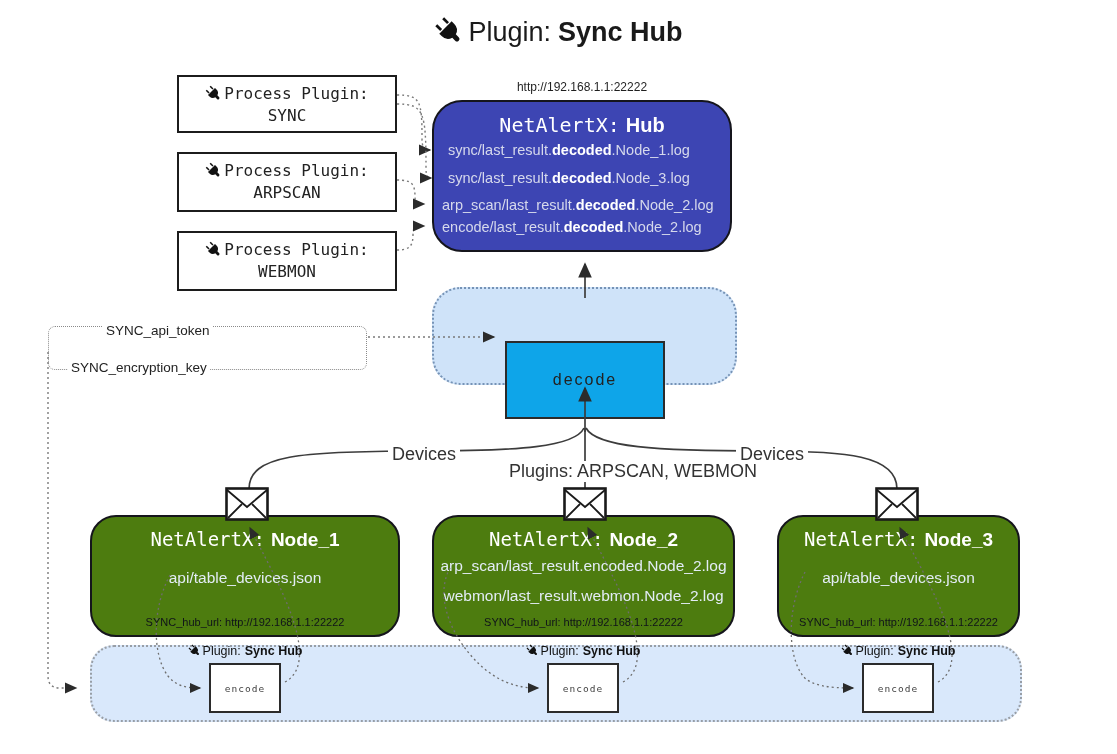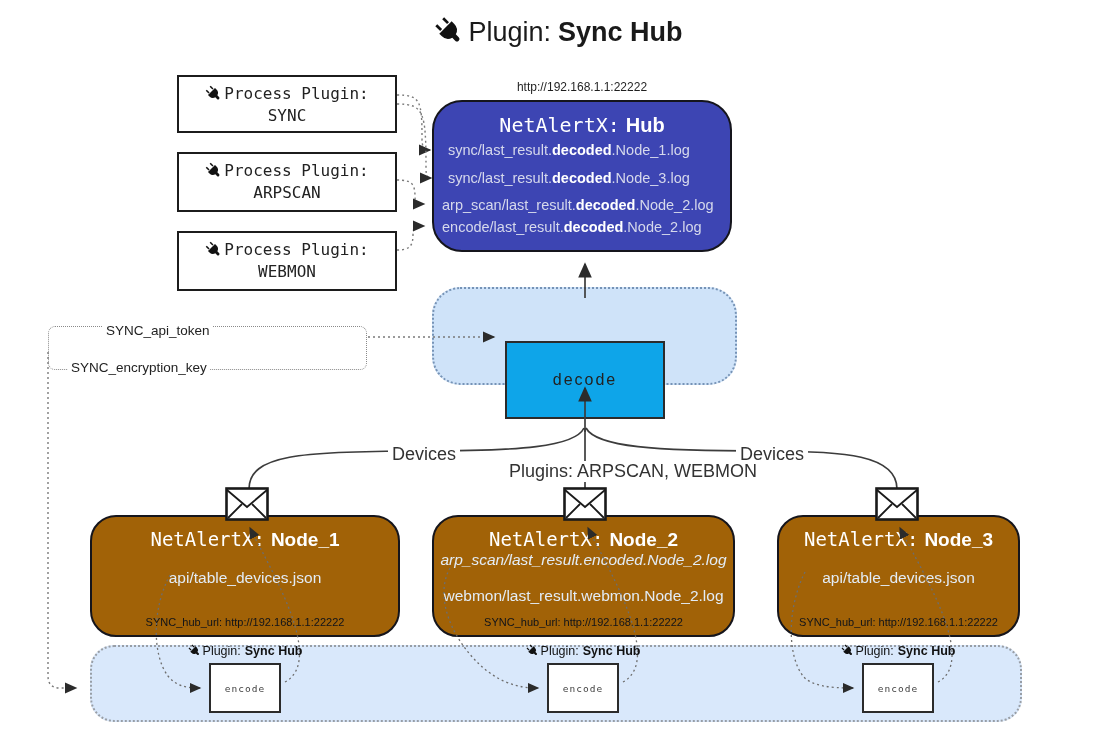--- a/index.html
+++ b/index.html
@@ -38,21 +38,21 @@
               font-family:Liberation Sans, sans-serif;font-size:16px;letter-spacing:2px;color:#222;margin-top:44px;}
 
   
   .tokens-rect{left:48px;top:326px;width:317px;height:42px;border:1.5px dotted #8a8a8a;border-radius:7px;}
   .tok{background:#fff;padding:0 3px;font-size:13.5px;color:#222;white-space:nowrap;}
 
   
   .edge-label{background:#fff;padding:0 4px;font-size:18px;color:#333;white-space:nowrap;z-index:7;}
 
   
-  .node{top:515px;height:122px;background:#a16207;border:2px solid #15151c;border-radius:26px;
+  .node{top:515px;height:122px;background:#4d7c0f;border:2px solid #15151c;border-radius:26px;
         box-sizing:border-box;color:#fff;}
   .node-title{position:absolute;top:11px;left:0;width:100%;text-align:center;font-size:19px;}
   .node-title .mono{font-family:"DejaVu Sans Mono","Liberation Mono",monospace;margin-right:6px;}
   .node-file{position:absolute;left:0;width:100%;text-align:center;font-size:15.5px;color:#e3ecf6;white-space:nowrap;}
   .node-url{position:absolute;bottom:7px;left:0;width:100%;text-align:center;font-size:11px;color:#10131a;}
 
   
   .band2{left:90px;top:645px;width:932px;height:77px;background:#d9e8fb;border:2px dotted #989ea6;
          border-radius:24px;box-sizing:border-box;}
   .enc-label{top:644px;width:160px;text-align:center;font-size:12.5px;color:#111;z-index:7;white-space:nowrap;}
@@ -114,21 +114,21 @@
   <div class="abs edge-label" style="left:736px;top:444px;">Devices</div>
   <div class="abs edge-label" style="left:505px;top:461px;">Plugins: ARPSCAN, WEBMON</div>
 
   <div class="abs node" style="left:90px;width:310px;">
     <div class="node-title"><span class="mono">NetAlertX:</span><b>Node_1</b></div>
     <div class="node-file" style="top:52px;">api/table_devices.json</div>
     <div class="node-url">SYNC_hub_url: http://192.168.1.1:22222</div>
   </div>
   <div class="abs node" style="left:432px;width:303px;">
     <div class="node-title"><span class="mono">NetAlertX:</span><b>Node_2</b></div>
-    <div class="node-file" style="top:34px;font-style:italic;">arp_scan/last_result.encoded.Node_2.log</div>
+    <div class="node-file" style="top:40px;">arp_scan/last_result.encoded.Node_2.log</div>
     <div class="node-file" style="top:70px;">webmon/last_result.webmon.Node_2.log</div>
     <div class="node-url">SYNC_hub_url: http://192.168.1.1:22222</div>
   </div>
   <div class="abs node" style="left:777px;width:243px;">
     <div class="node-title"><span class="mono">NetAlertX:</span><b>Node_3</b></div>
     <div class="node-file" style="top:52px;">api/table_devices.json</div>
     <div class="node-url">SYNC_hub_url: http://192.168.1.1:22222</div>
   </div>
 
   <div class="abs band2"></div>

